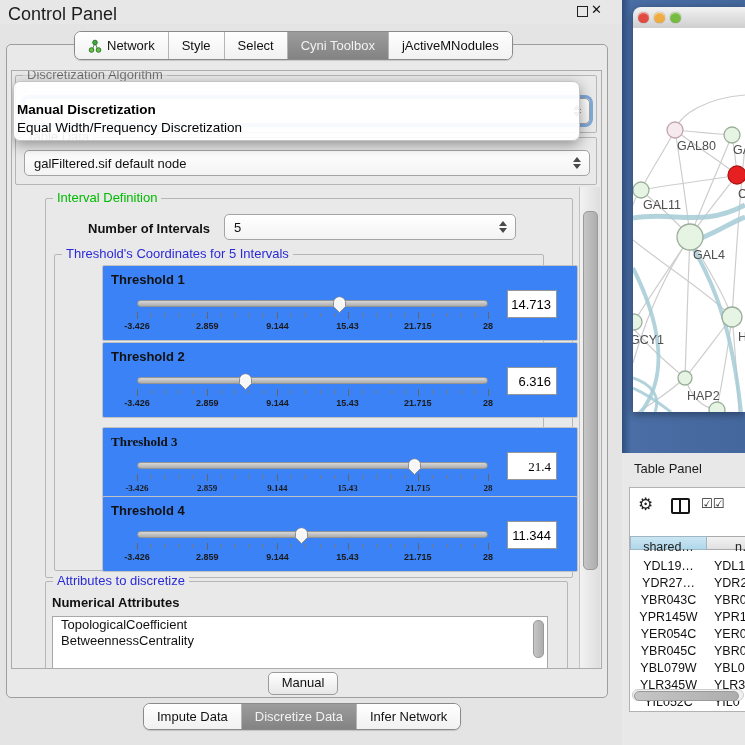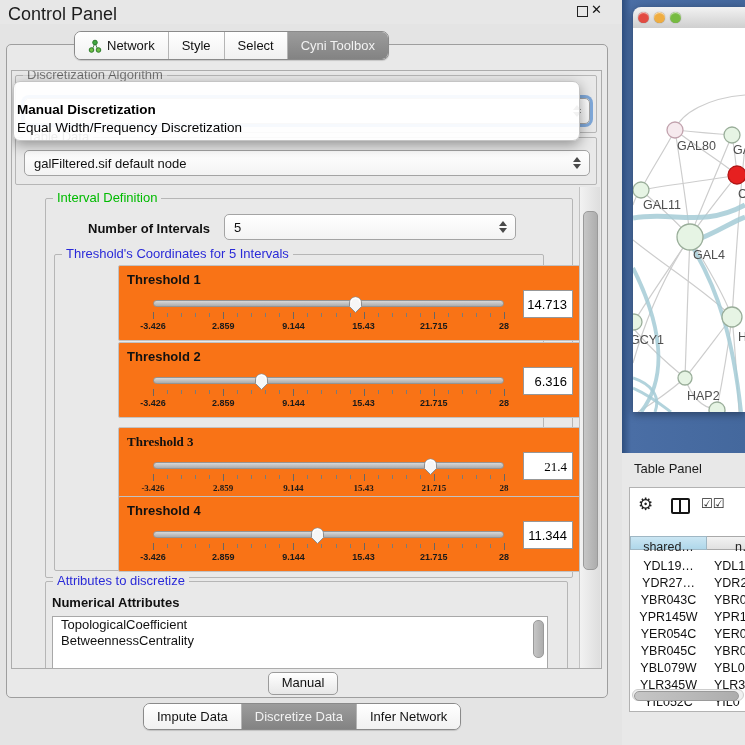--- a/index.html
+++ b/index.html
@@ -33,21 +33,21 @@
   .stepper i{width:0;height:0;border-left:4px solid transparent;border-right:4px solid transparent;display:block;}
   .stepper .up{border-bottom:5px solid #4A4A4A;}
   .stepper .dn{border-top:5px solid #4A4A4A;}
   .focusring{box-shadow:0 0 0 3px #7FA8D9;}
   
   #algo-popup{left:1px;top:10px;width:565px;height:58px;background:rgba(255,255,255,0.93);
       border:1px solid #C4C4C4;border-radius:7px;box-shadow:0 4px 14px rgba(0,0,0,0.38);z-index:40;}
   #popup-hint{position:absolute;top:4px;left:0;width:100%;text-align:center;color:#B2B2B2;font-size:13px;}
   .popup-opt{position:absolute;left:3px;font-size:13.5px;color:#000;white-space:nowrap;}
   
-  .tbox{position:absolute;left:47px;width:474px;height:74px;border:1px solid #C2C2C2;background:#f97316;border-radius:2px;margin-left:16px;}
+  .tbox{position:absolute;left:47px;width:474px;height:74px;border:1px solid #C2C2C2;background:#3b82f6;border-radius:2px;}
   .tlabel{position:absolute;left:8px;top:6px;font-size:13px;font-weight:bold;color:#111;}
   .slider{position:absolute;left:34px;top:30px;width:351px;height:40px;}
   .track{position:absolute;left:0;top:4px;width:100%;height:7px;border-radius:4px;border:1px solid #949494;
          background:linear-gradient(#D8D8D8,#ACACAC);box-sizing:border-box;}
   .thumb{position:absolute;top:-1px;width:15px;height:19px;}
   .tick{position:absolute;width:1px;background:#666;}
   .tick.major{top:16px;height:7px;}
   .tick.minor{top:17px;height:4px;background:#7a7a7a;}
   .tickline{position:absolute;left:0;top:0;width:100%;height:100%;}
   .ticklabel{position:absolute;top:25px;transform:translateX(-50%);font-size:9px;font-weight:bold;color:#1a1a1a;white-space:nowrap;}
@@ -108,20 +108,23 @@
       <span>Network</span>
     </div>
     <div class="tab sep">
       <span>Style</span>
     </div>
     <div class="tab sep">
       <span>Select</span>
     </div>
     <div class="tab sel sep">
       <span>Cyni Toolbox</span>
+    </div>
+    <div class="tab sep">
+      <span>jActiveMNodules</span>
     </div>
   </div>
 
 <div class="abs" id="outer-panel"></div>
 
 <div class="abs" id="content-panel">
 
   <div class="group" style="left:3px;top:4px;width:580px;height:56px;">
     <span class="gtitle black" style="opacity:.55">Discretization Algorithm</span>
     <div class="combo focusring" style="left:8px;top:22px;width:566px;height:26px;">

